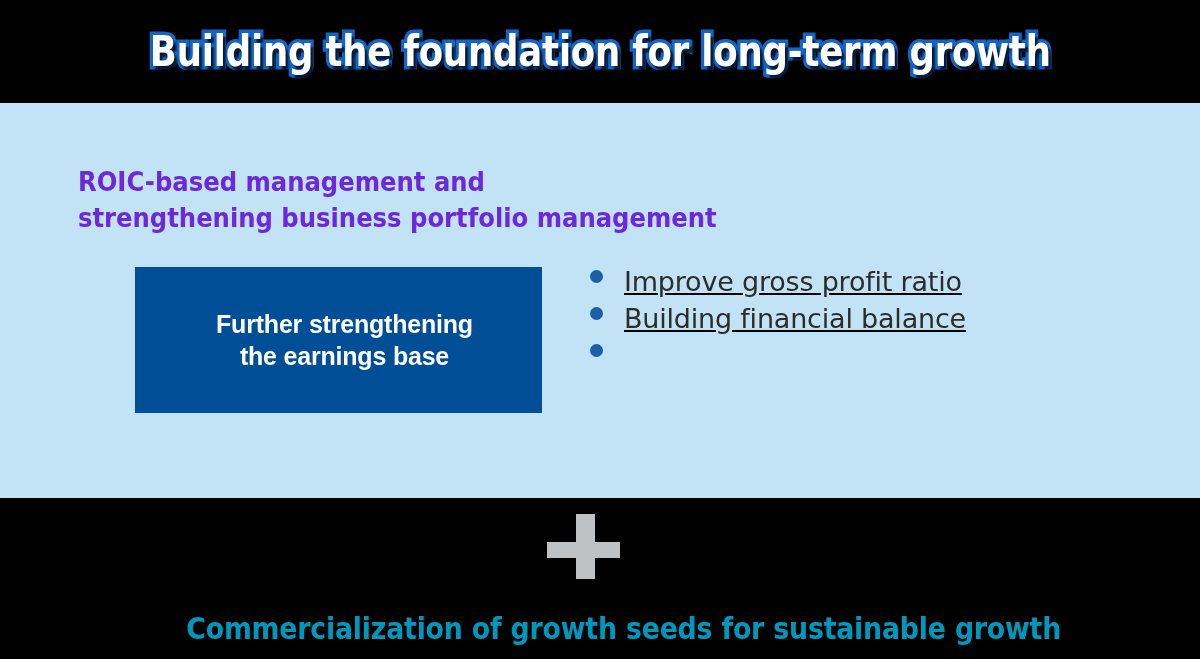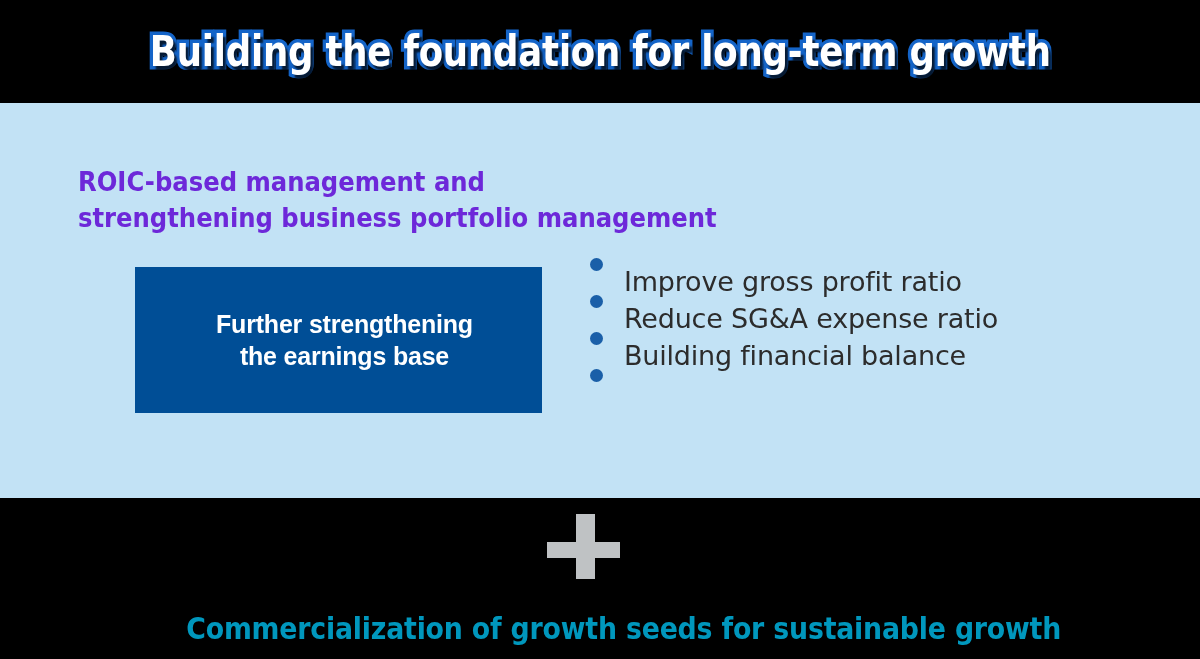--- a/index.html
+++ b/index.html
@@ -102,22 +102,23 @@
   #bullet-list {
     position: absolute;
     left: 590px;
     top: 160px;
     margin: 0;
     padding: 0;
     list-style: none;
   }
   .bullet-item {
     display: flex;
-    align-items: flex-start;
+    align-items: center;
     height: 37px;
+    text-decoration: underline;
   }
   .bullet-dot {
     width: 13px;
     height: 13px;
     border-radius: 50%;
     background: #1a5fa8;
     flex: 0 0 auto;
     margin-right: 21px;
     position: relative;
     top: -5px;
@@ -200,24 +201,20 @@
 the earnings base</div>
     </div>
 
     <ul id="bullet-list">
       <li class="bullet-item">
         <span class="bullet-dot"></span>
         <span class="bullet-label">Improve gross profit ratio</span>
       </li>
       <li class="bullet-item">
         <span class="bullet-dot"></span>
-        <span class="bullet-label">Reduce SG&amp;A expense ratio</span>
-      </li>
-      <li class="bullet-item">
-        <span class="bullet-dot"></span>
         <span class="bullet-label">Building financial balance</span>
       </li>
       <li class="bullet-item">
         <span class="bullet-dot"></span>
       </li>
     </ul>
 
   </div>
 
   <div id="plus-sign">

